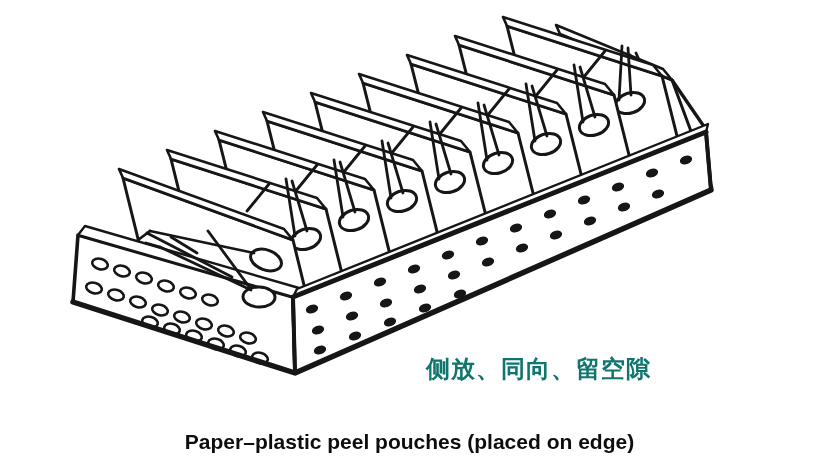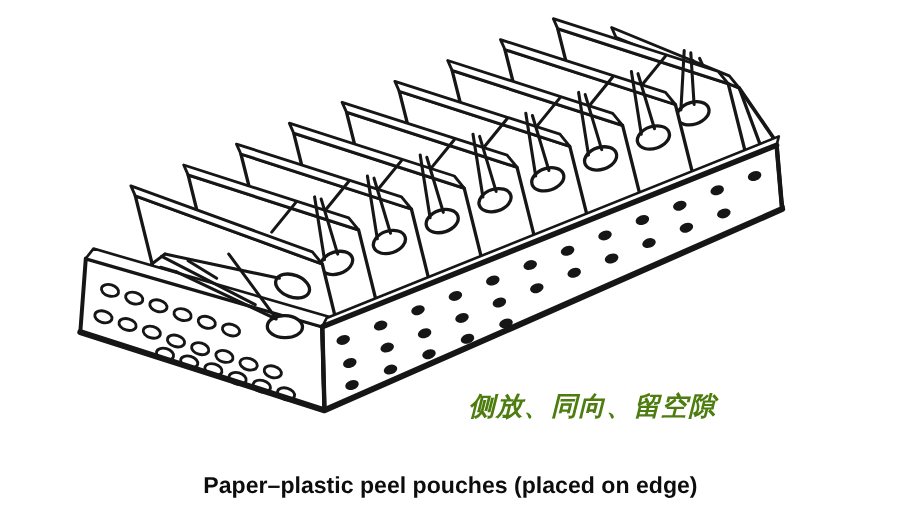--- a/index.html
+++ b/index.html
@@ -190,17 +190,17 @@
       <path class="instr" d="M150,231 L254,253"></path>
       <path class="instr" d="M147,233 L232,277"></path>
       <path class="instr" d="M160,247 L251,290"></path>
       <path class="instr" d="M208,231 L250,288"></path>
       <path class="instr" d="M150,231 L138,240"></path>
       <path class="instr" d="M160,247 L146,243"></path>
       <path class="instr" d="M171,237 L197,253"></path>
     </g>
   </svg>
 
-  <div id="annotation" style="color: #4d7c0f; font-style: italic;">侧放、同向、留空隙</div>
+  <div id="annotation" style="color: #0f766e;">侧放、同向、留空隙</div>
 
   <div id="caption">Paper–plastic peel pouches (placed on edge)</div>
 
 </div>
 
 </body></html>

